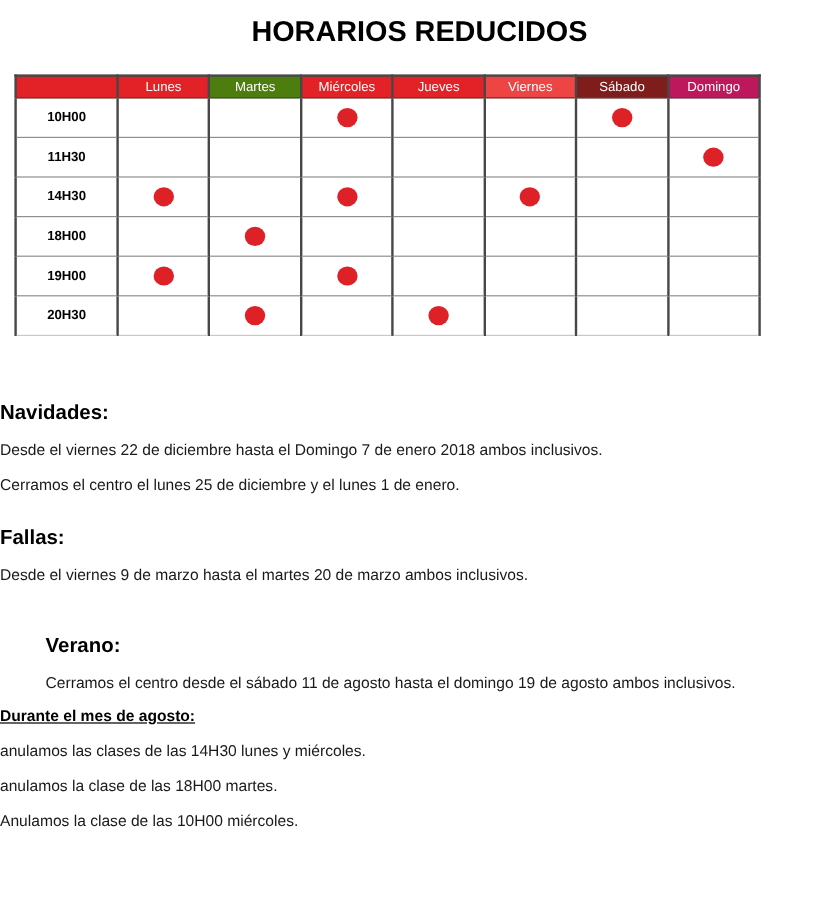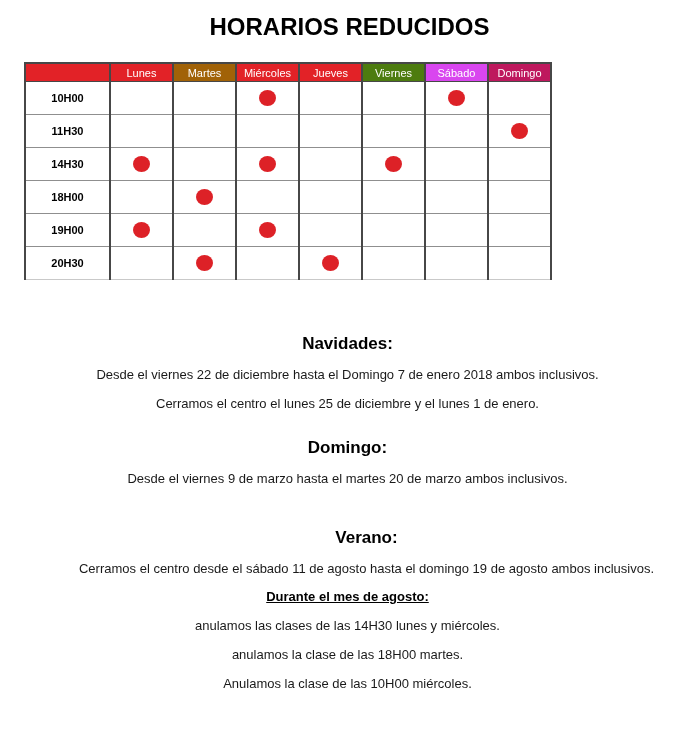--- a/index.html
+++ b/index.html
@@ -21,22 +21,22 @@
     margin: 12px 0 0 4px;
     text-align: center;
     font-size: 24px;
     line-height: 30px;
     font-weight: 700;
     letter-spacing: 0px;
     color: #000000;
   }
   
   .schedule-table {
-    margin: 20px 0 0 24px;
-    width: 528px;
+    margin: 20px 0 0 12px;
+    width: 622px;
     border-collapse: collapse;
     table-layout: fixed;
   }
   .schedule-table col.time-col { width: 85px; }
   .schedule-table th,
   .schedule-table td {
     border: 1px solid #8f8f8f;
     border-left: 2px solid #474747;
     border-right: 2px solid #474747;
     padding: 0;
@@ -62,21 +62,21 @@
   .schedule-table tbody tr:last-child td {
     border-bottom: 1px solid #c9c9c9;
   }
   .dot {
     width: 17px;
     height: 16px;
     border-radius: 50%;
     margin: 0 auto;
   }
   
-  .section { text-align: center; }
+  .section { text-align: left; }
   .section .section-heading {
     font-size: 17px;
     line-height: 21px;
     font-weight: 700;
     color: #000000;
     margin: 0;
   }
   .section.variant-small-underline .section-heading {
     font-size: 13px;
     line-height: 16px;
@@ -107,25 +107,25 @@
         <col>
         <col>
         <col>
         <col>
         <col>
     </colgroup>
     <thead>
       <tr>
           <th style="background: rgb(226, 34, 39);"></th>
           <th style="background: rgb(226, 34, 39);">Lunes</th>
-          <th style="background: #a16207;">Martes</th>
+          <th style="background: #4d7c0f;">Martes</th>
           <th style="background: rgb(226, 34, 39);">Miércoles</th>
           <th style="background: rgb(226, 34, 39);">Jueves</th>
-          <th style="background: #4d7c0f;">Viernes</th>
-          <th style="background: #d946ef;">Sábado</th>
+          <th style="background: #ef4444;">Viernes</th>
+          <th style="background: #7f1d1d;">Sábado</th>
           <th style="background: #be185d;">Domingo</th>
         </tr>
     </thead>
     <tbody>
         <tr>
           <td class="time-cell">10H00</td>
           <td></td>
           <td></td>
           <td>
             <div class="dot" style="background: rgb(221, 33, 39);"></div>
@@ -208,21 +208,21 @@
       </tbody>
   </table>
 
   <div id="sections">
       <div class="section variant-large section-navidades">
         <div class="section-heading">Navidades:</div>
         <p class="section-line">Desde el viernes 22 de diciembre hasta el Domingo 7 de enero 2018 ambos inclusivos.</p>
         <p class="section-line">Cerramos el centro el lunes 25 de diciembre y el lunes 1 de enero.</p>
       </div>
       <div class="section variant-large section-fallas">
-        <div class="section-heading">Domingo:</div>
+        <div class="section-heading">Fallas:</div>
         <p class="section-line">Desde el viernes 9 de marzo hasta el martes 20 de marzo ambos inclusivos.</p>
       </div>
       <div class="section variant-large section-verano">
         <div class="section-heading">Verano:</div>
         <p class="section-line">Cerramos el centro desde el sábado 11 de agosto hasta el domingo 19 de agosto ambos inclusivos.</p>
       </div>
       <div class="section variant-small-underline section-agosto">
         <div class="section-heading">Durante el mes de agosto:</div>
         <p class="section-line">anulamos las clases de las 14H30 lunes y miércoles.</p>
         <p class="section-line">anulamos la clase de las 18H00 martes.</p>

